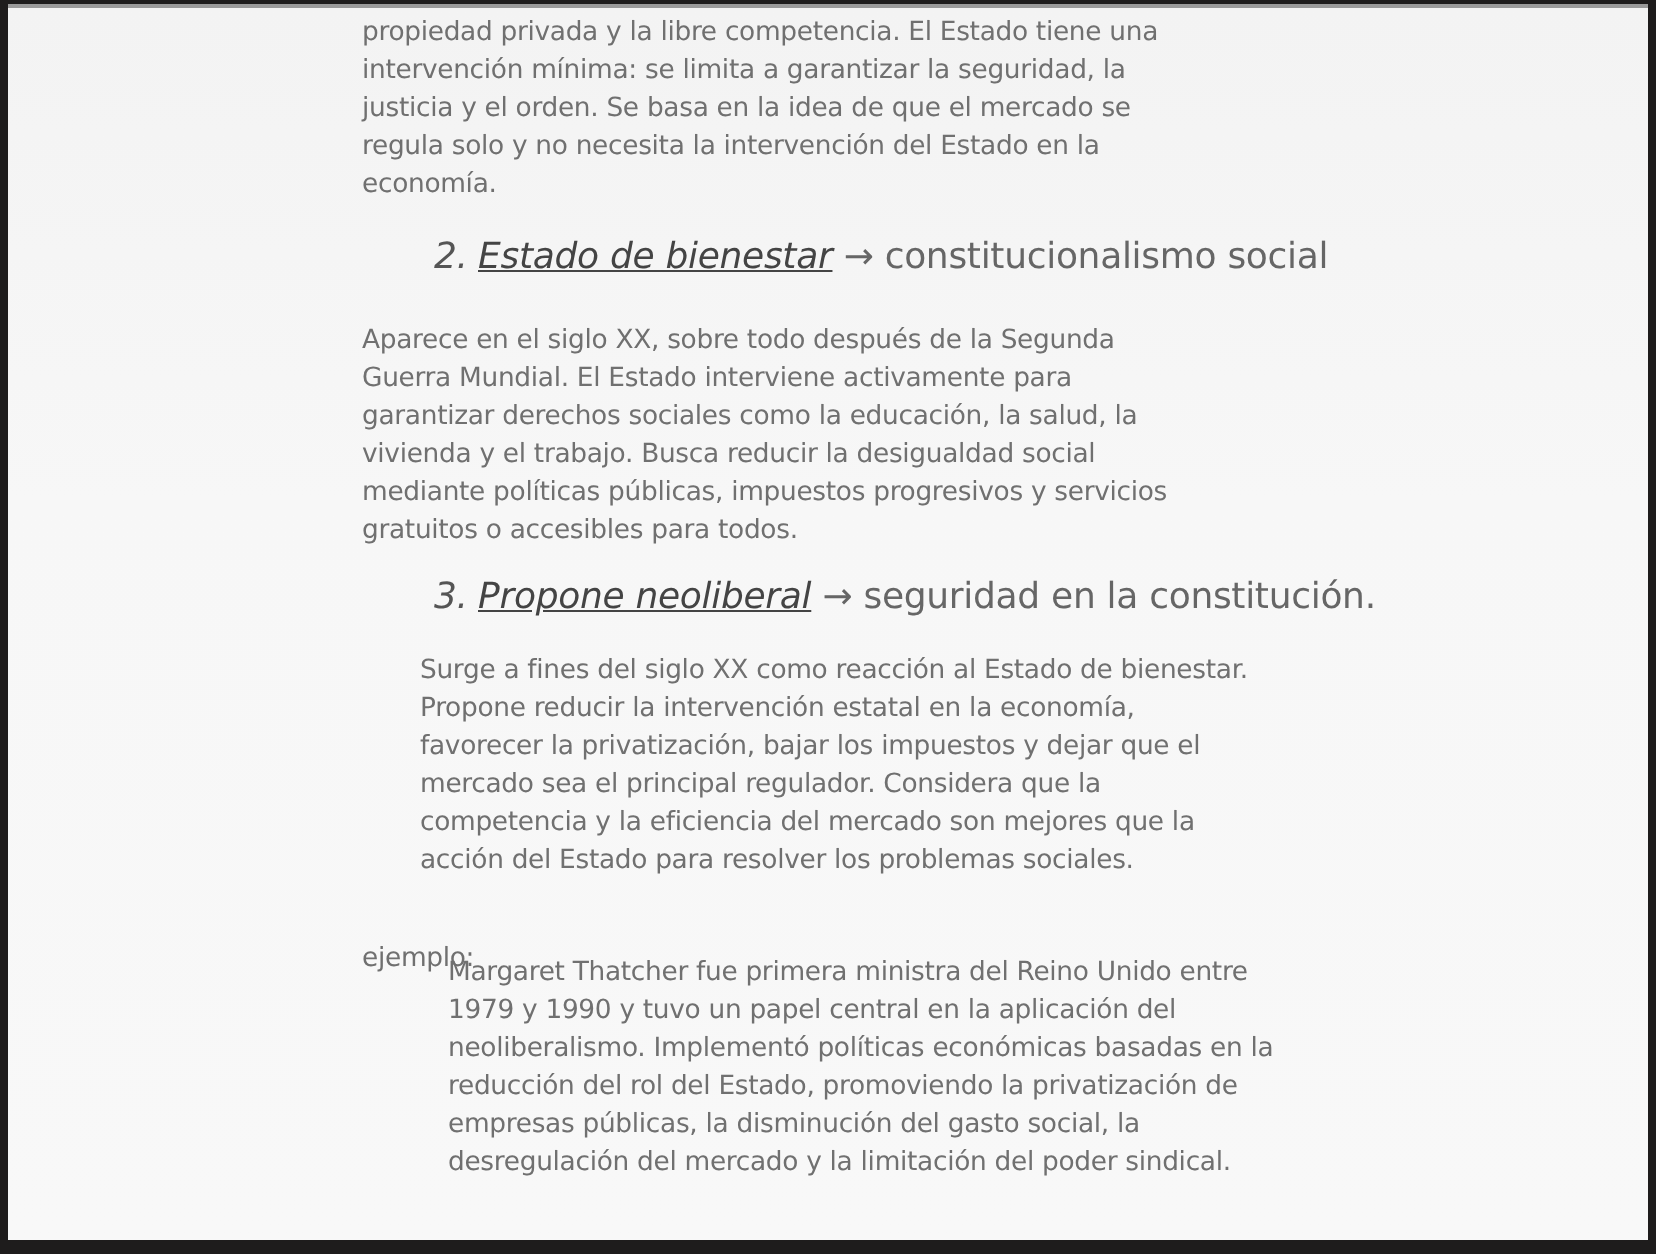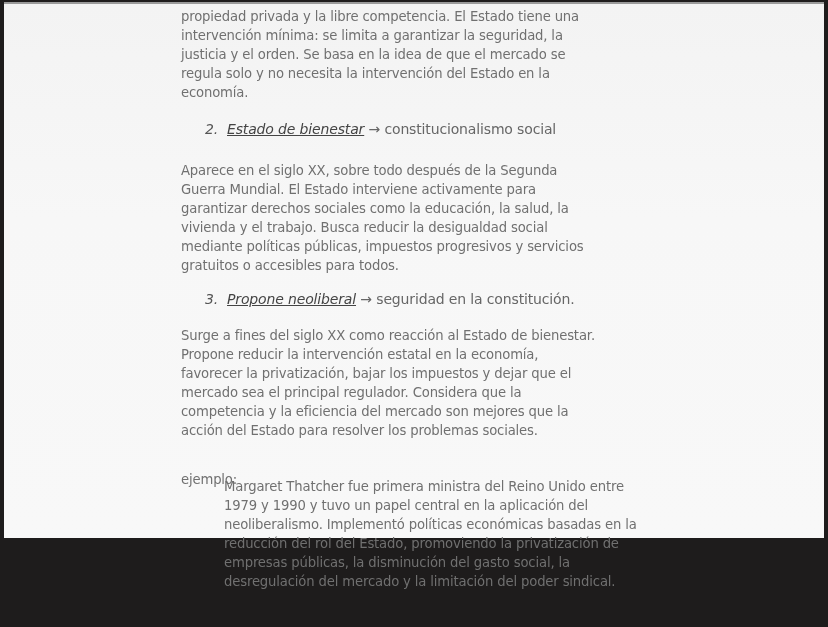--- a/index.html
+++ b/index.html
@@ -16,21 +16,21 @@
       top: 0;
       width: 828px;
       height: 627px;
       background: #1e1c1c;
     }
     .page {
       position: absolute;
       left: 4px;
       top: 2px;
       width: 820px;
-      height: 536px;
+      height: 618px;
       background: linear-gradient(180deg, #f3f3f3 0%, #f7f7f7 40%, #f8f8f8 100%);
       border-top: 2px solid #9a9a9a;
       box-sizing: border-box;
       text-decoration: underline;
     }
     .content {
       position: absolute;
       left: 177px;
       top: 2px;
       width: 480px;
@@ -39,22 +39,22 @@
       line-height: 18.9px;
       color: #707070;
       letter-spacing: -0.15px;
     }
     .para {
       margin: 0;
       white-space: pre-line;
     }
     .heading {
       position: absolute;
-      left: 24px;
-      font-size: 14px;
+      left: 36px;
+      font-size: 18px;
       color: #555;
       white-space: nowrap;
     }
     .heading .num {
       font-style: italic;
       display: inline-block;
       width: 22px;
     }
     .heading .term {
       font-style: italic;
@@ -91,21 +91,21 @@
 vivienda y el trabajo. Busca reducir la desigualdad social
 mediante políticas públicas, impuestos progresivos y servicios
 gratuitos o accesibles para todos.</p>
 
       <div class="heading" style="top:284px;">
         <span class="num">3.</span><span class="term">Propone neoliberal</span>
         <span class="rest">→</span>
         <span class="rest">seguridad en la constitución.</span>
       </div>
 
-      <p class="para block" style="top:321px;">Surge a fines del siglo XX como reacción al Estado de bienestar.
+      <p class="para block" style="top:321px;margin-left:29px;">Surge a fines del siglo XX como reacción al Estado de bienestar.
 Propone reducir la intervención estatal en la economía,
 favorecer la privatización, bajar los impuestos y dejar que el
 mercado sea el principal regulador. Considera que la
 competencia y la eficiencia del mercado son mejores que la
 acción del Estado para resolver los problemas sociales.</p>
 
       <p class="para block" style="top:453px;margin-top:12px;">ejemplo:</p>
       <p class="para block" style="top:472px;margin-left:43px;">Margaret Thatcher fue primera ministra del Reino Unido entre
 1979 y 1990 y tuvo un papel central en la aplicación del
 neoliberalismo. Implementó políticas económicas basadas en la

